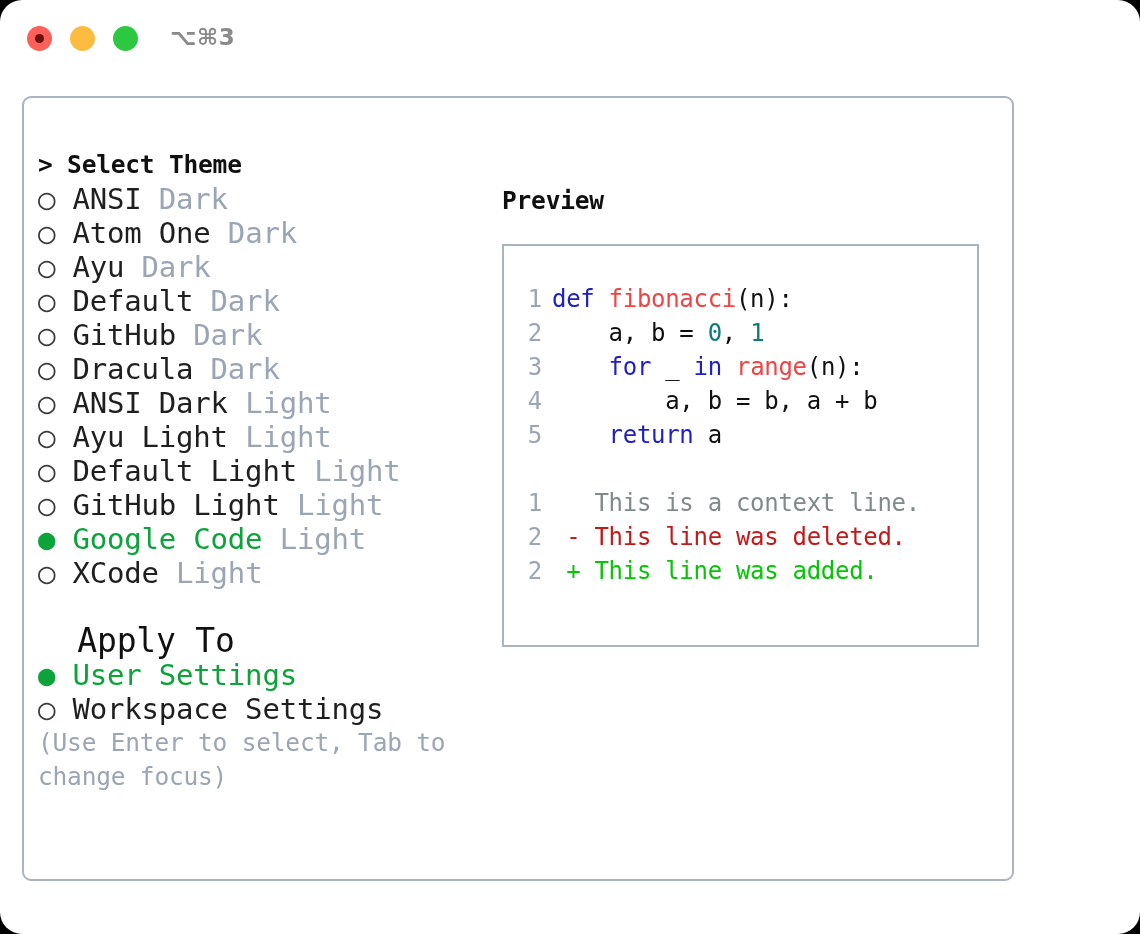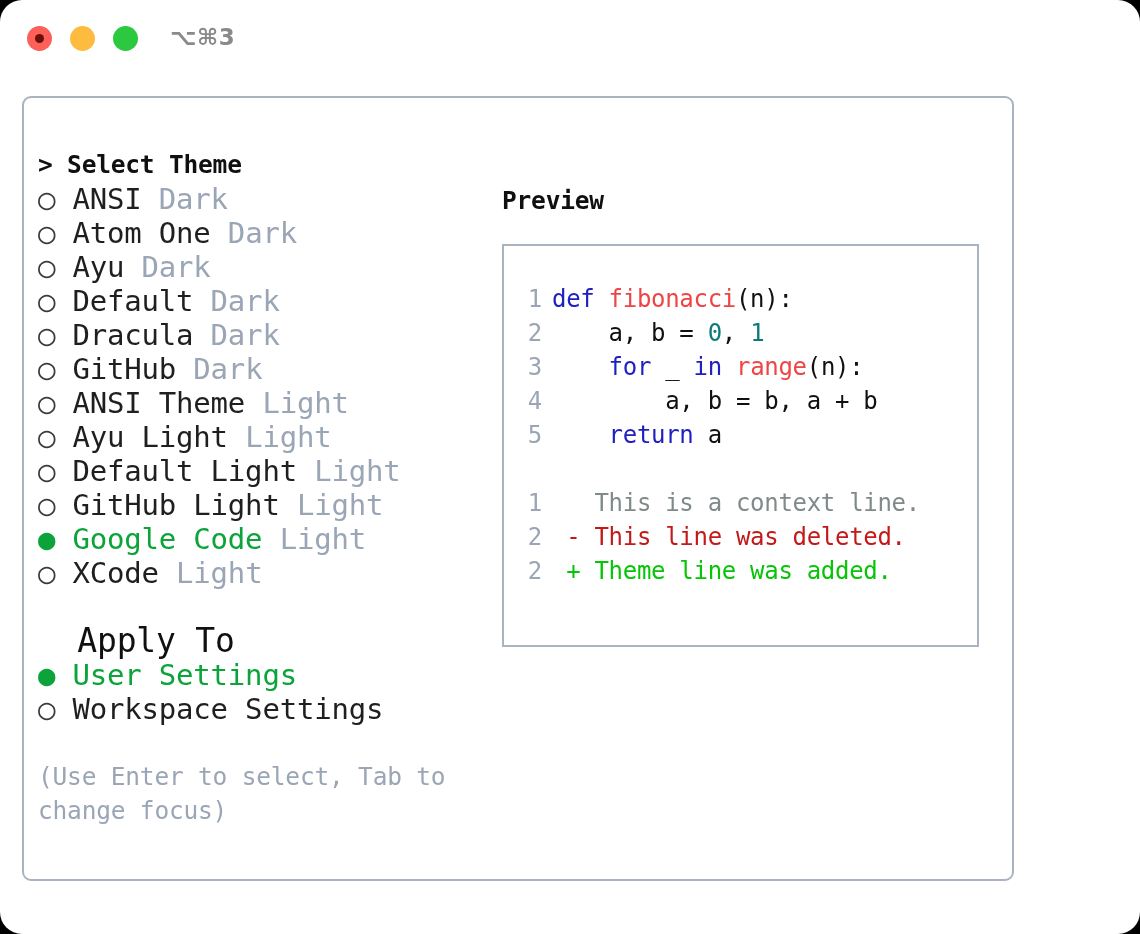--- a/index.html
+++ b/index.html
@@ -111,21 +111,20 @@
 
   .subheader {
     font-size: 33px;
     line-height: 34px;
     white-space: pre;
     color: #101010;
     letter-spacing: -0.2px;
   }
 
   .hint {
-    margin-top: 34px;
     font-size: 24.5px;
     line-height: 34px;
     color: #9aa5b5;
     width: 420px;
     letter-spacing: -0.2px;
   }
 
   
   .right-col {
     position: absolute;
@@ -197,23 +196,23 @@
 
       <div class="left-col">
 
         <div class="list-header">&gt; Select Theme</div>
 
         <div id="theme-options">
             <div class="opt-row"><span class="bullet">○</span><span class="opt-label"> ANSI</span><span class="opt-suffix"> Dark</span></div>
             <div class="opt-row"><span class="bullet">○</span><span class="opt-label"> Atom One</span><span class="opt-suffix"> Dark</span></div>
             <div class="opt-row"><span class="bullet">○</span><span class="opt-label"> Ayu</span><span class="opt-suffix"> Dark</span></div>
             <div class="opt-row"><span class="bullet">○</span><span class="opt-label"> Default</span><span class="opt-suffix"> Dark</span></div>
+            <div class="opt-row"><span class="bullet">○</span><span class="opt-label"> GitHub</span><span class="opt-suffix"> Dark</span></div>
             <div class="opt-row"><span class="bullet">○</span><span class="opt-label"> Dracula</span><span class="opt-suffix"> Dark</span></div>
-            <div class="opt-row"><span class="bullet">○</span><span class="opt-label"> GitHub</span><span class="opt-suffix"> Dark</span></div>
-            <div class="opt-row"><span class="bullet">○</span><span class="opt-label"> ANSI Theme</span><span class="opt-suffix"> Light</span></div>
+            <div class="opt-row"><span class="bullet">○</span><span class="opt-label"> ANSI Dark</span><span class="opt-suffix"> Light</span></div>
             <div class="opt-row"><span class="bullet">○</span><span class="opt-label"> Ayu Light</span><span class="opt-suffix"> Light</span></div>
             <div class="opt-row"><span class="bullet">○</span><span class="opt-label"> Default Light</span><span class="opt-suffix"> Light</span></div>
             <div class="opt-row"><span class="bullet">○</span><span class="opt-label"> GitHub Light</span><span class="opt-suffix"> Light</span></div>
             <div class="opt-row selected"><span class="bullet">●</span><span class="opt-label"> Google Code</span><span class="opt-suffix"> Light</span></div>
             <div class="opt-row"><span class="bullet">○</span><span class="opt-label"> XCode</span><span class="opt-suffix"> Light</span></div>
           </div>
 
         <div class="section-gap"></div>
 
         <div class="subheader">  Apply To</div>
@@ -234,20 +233,20 @@
               <div class="code-line"><span class="ln">1</span><span class="kw">def </span><span class="fn">fibonacci</span><span class="pun">(n):</span></div>
               <div class="code-line"><span class="ln">2</span><span class="pun">    a, b = </span><span class="num">0</span><span class="pun">, </span><span class="num">1</span></div>
               <div class="code-line"><span class="ln">3</span><span class="pun">    </span><span class="kw">for</span><span class="pun"> _ </span><span class="kw">in</span><span class="pun"> </span><span class="fn">range</span><span class="pun">(n):</span></div>
               <div class="code-line"><span class="ln">4</span><span class="pun">        a, b = b, a + b</span></div>
               <div class="code-line"><span class="ln">5</span><span class="pun">    </span><span class="kw">return</span><span class="pun"> a</span></div>
             </div>
           <div class="diff-gap"></div>
           <div id="diff-block">
               <div class="code-line"><span class="ln">1</span><span class="ctx">  </span><span class="ctx"> This is a context line.</span></div>
               <div class="code-line"><span class="ln">2</span><span class="del"> -</span><span class="del"> This line was deleted.</span></div>
-              <div class="code-line"><span class="ln">2</span><span class="add"> +</span><span class="add"> Theme line was added.</span></div>
+              <div class="code-line"><span class="ln">2</span><span class="add"> +</span><span class="add"> This line was added.</span></div>
             </div>
         </div>
       </div>
 
     </div>
   </div>
 </div>
 
 </body></html>

